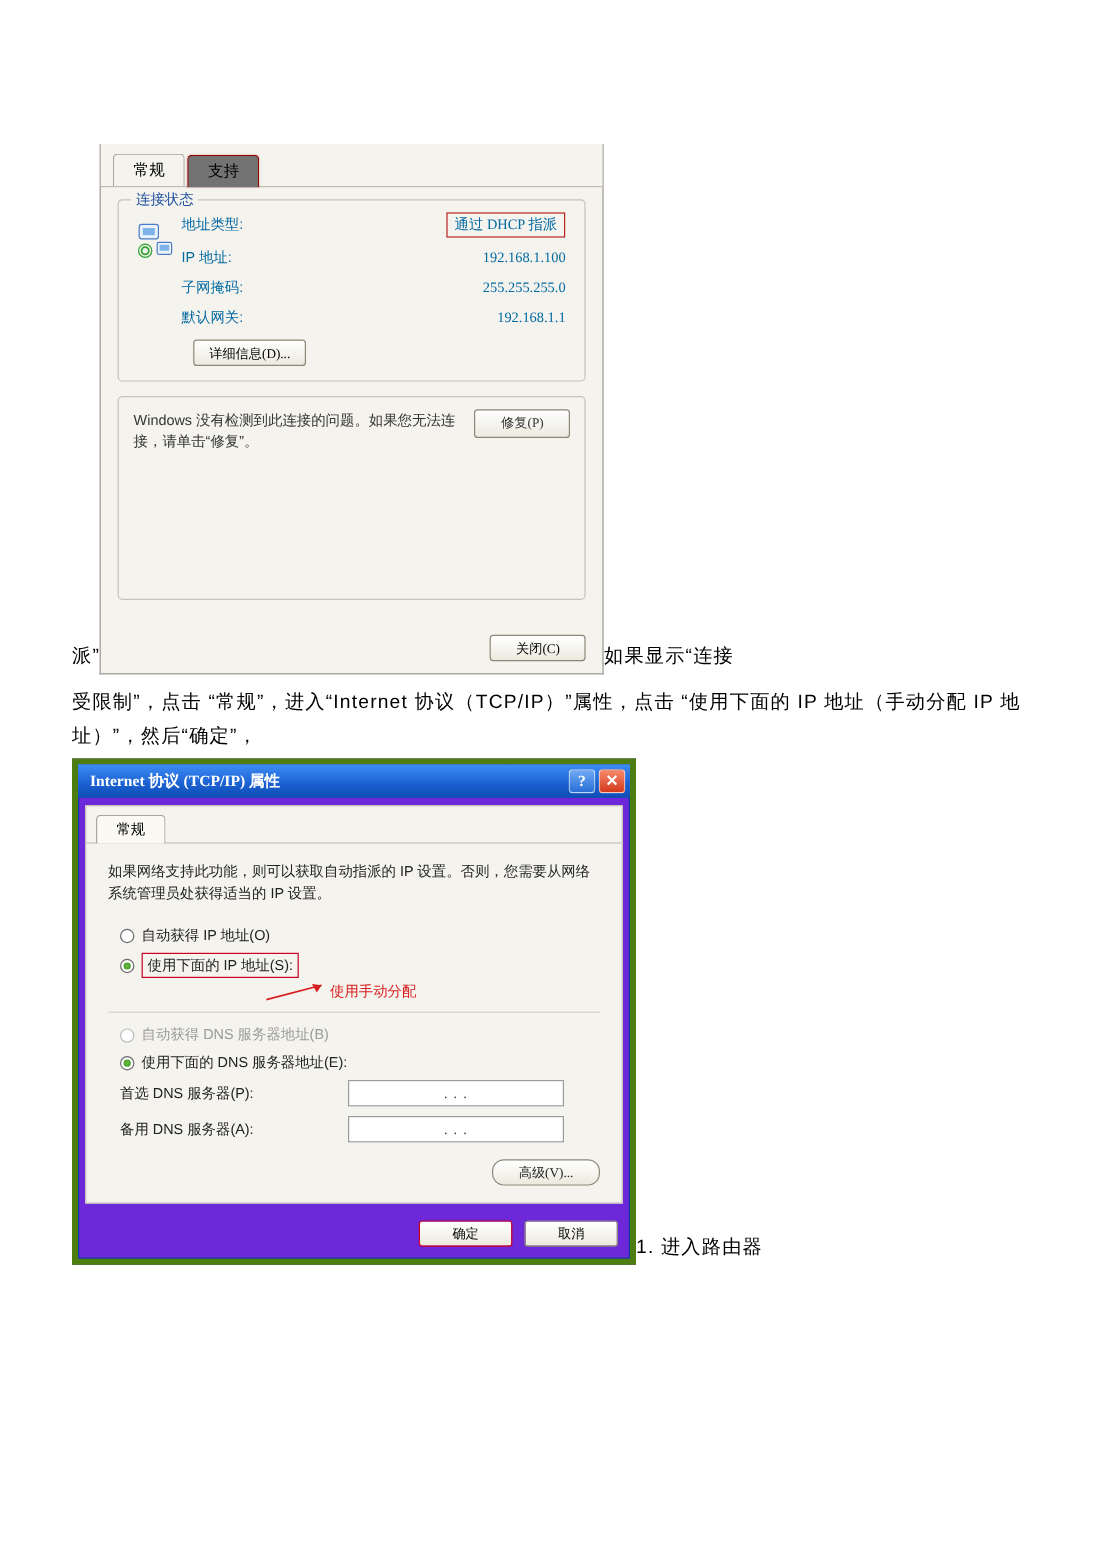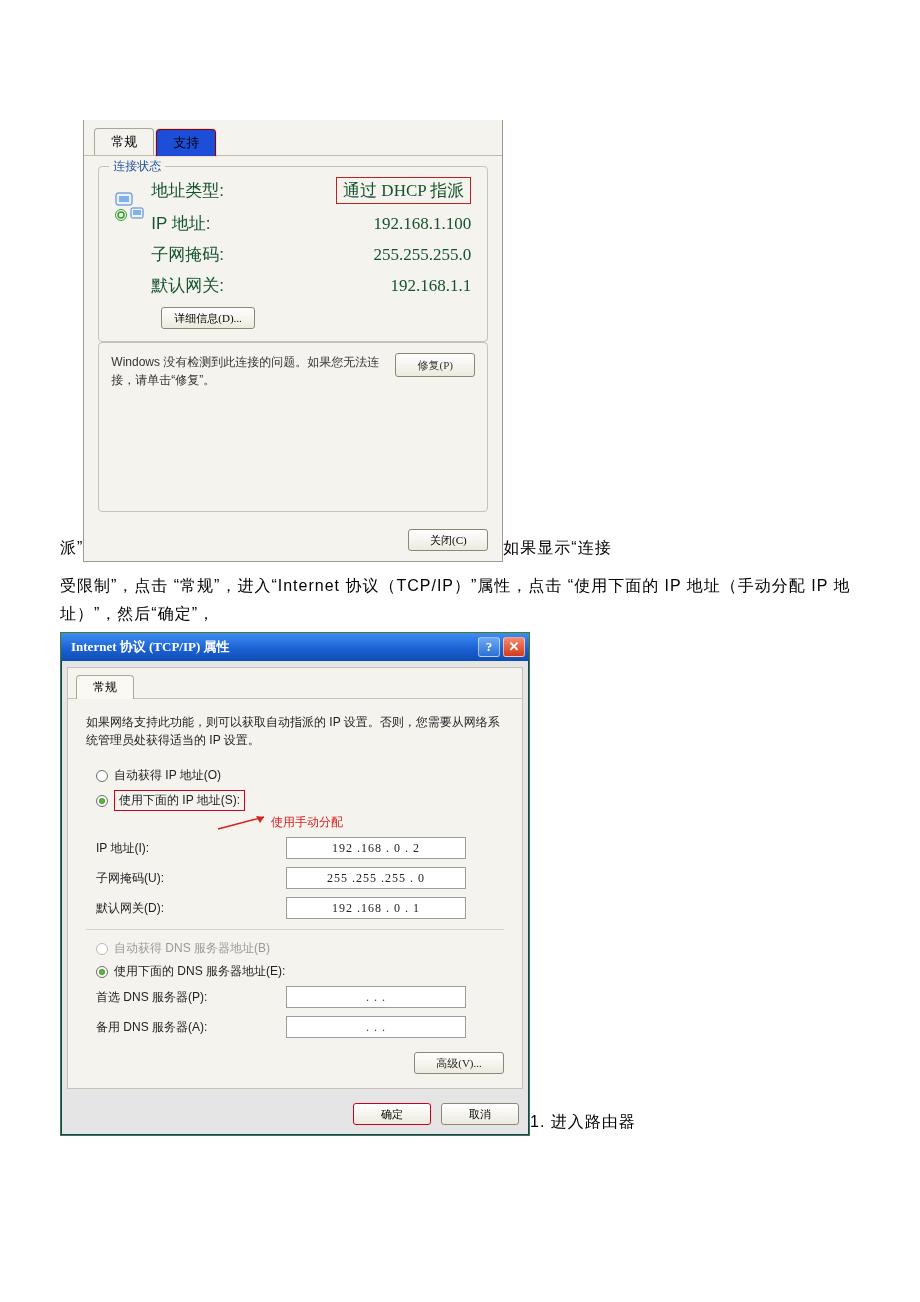--- a/index.html
+++ b/index.html
@@ -46,49 +46,50 @@
     border: 1px solid #aaa69a;
     border-bottom: none;
     border-radius: 4px 4px 0 0;
     background: #f4f3ee;
     margin-right: 2px;
     font-size: 13px;
   }
   .dlg1 .tab.active {
     position: relative;
     top: 1px;
-    background: #1d4ed8;
+    background: #737373;
     border-color: #8a0000;
     box-shadow: 0 0 0 1px rgba(200,0,0,.1);
   }
   .dlg1 .body {
     padding: 10px 14px 8px 14px;
   }
   .fieldset {
     border: 1px solid #c6c2b6;
     border-radius: 4px;
     padding: 10px 12px 12px 12px;
+    margin-bottom: 12px;
     position: relative;
   }
   .fieldset .legend {
     position: absolute;
     top: -9px;
     left: 10px;
     background: #f4f3ee;
     padding: 0 4px;
     color: #2353a0;
     font-size: 12px;
   }
   .status-grid {
     display: grid;
     grid-template-columns: 40px 120px 1fr;
     row-gap: 8px;
     align-items: center;
-    font-size: 17px;
-    color: #14532d;
+    font-size: 12px;
+    color: #0369a1;
   }
   .net-icon {
     grid-row: 1 / span 2;
     width: 36px; height: 34px;
     display: flex; align-items: center; justify-content: center;
     color: #4a8bd6; font-size: 28px;
   }
   .status-grid .val { text-align: right; font-family: Tahoma, "SimSun"; padding-right: 4px;}
   .dhcp-box {
     border: 1px solid #b22; padding: 1px 6px; display: inline-block;
@@ -111,24 +112,24 @@
   }
   .dlg1 .footer {
     padding: 8px 14px 10px;
     display: flex; justify-content: flex-end;
     border-top: 1px solid #ded9cc00;
   }
 
   
   .dlg2 {
     width: 470px;
-    border: 1px solid #4d7c0f;
+    border: 5px solid #4d7c0f;
     display: inline-block;
     vertical-align: bottom;
-    background: #e5e5e5;
+    background: #6d28d9;
     box-shadow: 0 0 0 1px #0b3e9c inset;
   }
   .titlebar {
     height: 28px;
     background: linear-gradient(#3d8df5,#1a5fd0 60%,#0f4db3);
     color: #fff;
     display: flex; align-items: center;
     padding: 0 4px 0 10px;
     font-weight: bold;
     font-size: 13px;
@@ -308,49 +309,41 @@
           </div>
 
           <div class="annotation">
             <svg width="55" height="18" viewBox="0 0 55 18">
               <line x1="2" y1="16" x2="48" y2="4" stroke="#d81e1e" stroke-width="1.4"></line>
               <polygon points="48,4 40,3 44,10" fill="#d81e1e"></polygon>
             </svg>
             <span>使用手动分配</span>
           </div>
 
-          <div class="ip-grid">
-            <div>IP 地址(I):</div>
-            <div class="ip-input">192 .168 . 0 . 2</div>
-            <div>子网掩码(U):</div>
-            <div class="ip-input">255 .255 .255 . 0</div>
-            <div>默认网关(D):</div>
-            <div class="ip-input">192 .168 . 0 . 1</div>
-          </div>
 
           <div class="hr"></div>
 
           <div class="radio-row disabled-text" style="margin-left:10px;">
             <span class="radio disabled"></span>
             <span>自动获得 DNS 服务器地址(B)</span>
           </div>
           <div class="radio-row" style="margin-left:10px;">
             <span class="radio checked"></span>
             <span>使用下面的 DNS 服务器地址(E):</span>
           </div>
 
           <div class="ip-grid" style="margin-top:6px;">
             <div>首选 DNS 服务器(P):</div>
             <div class="ip-input empty">.   .   .</div>
             <div>备用 DNS 服务器(A):</div>
             <div class="ip-input empty">.   .   .</div>
           </div>
 
           <div class="adv-row">
-            <span class="xp-btn" style="min-width:90px;">高级(V)...</span>
+            <span class="xp-btn" style="min-width:90px;border-radius:10px;">高级(V)...</span>
           </div>
         </div>
       </div>
       <div class="footer2">
         <span class="xp-btn ok-btn" style="min-width:78px;">确定</span>
         <span class="xp-btn" style="min-width:78px;">取消</span>
       </div>
     </div>
 
     <span class="doc-text">1. 进入路由器</span>

